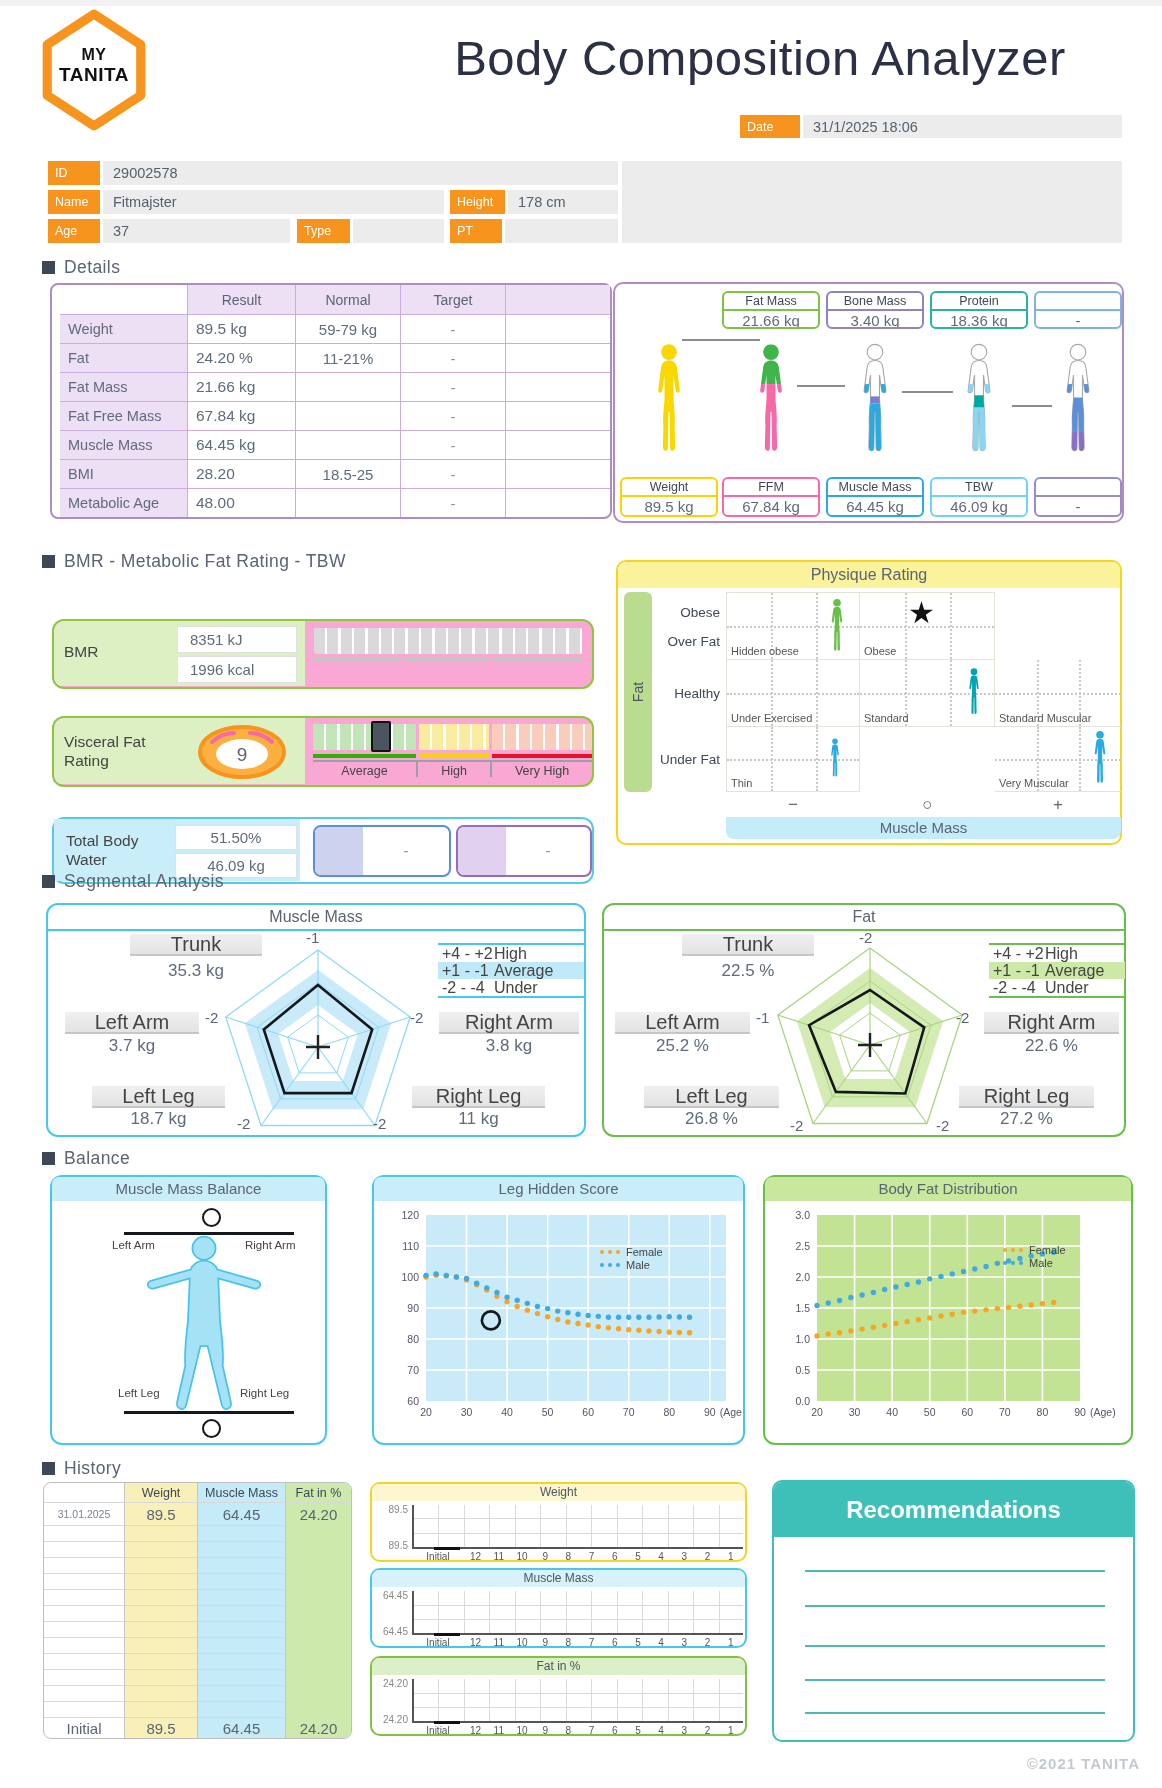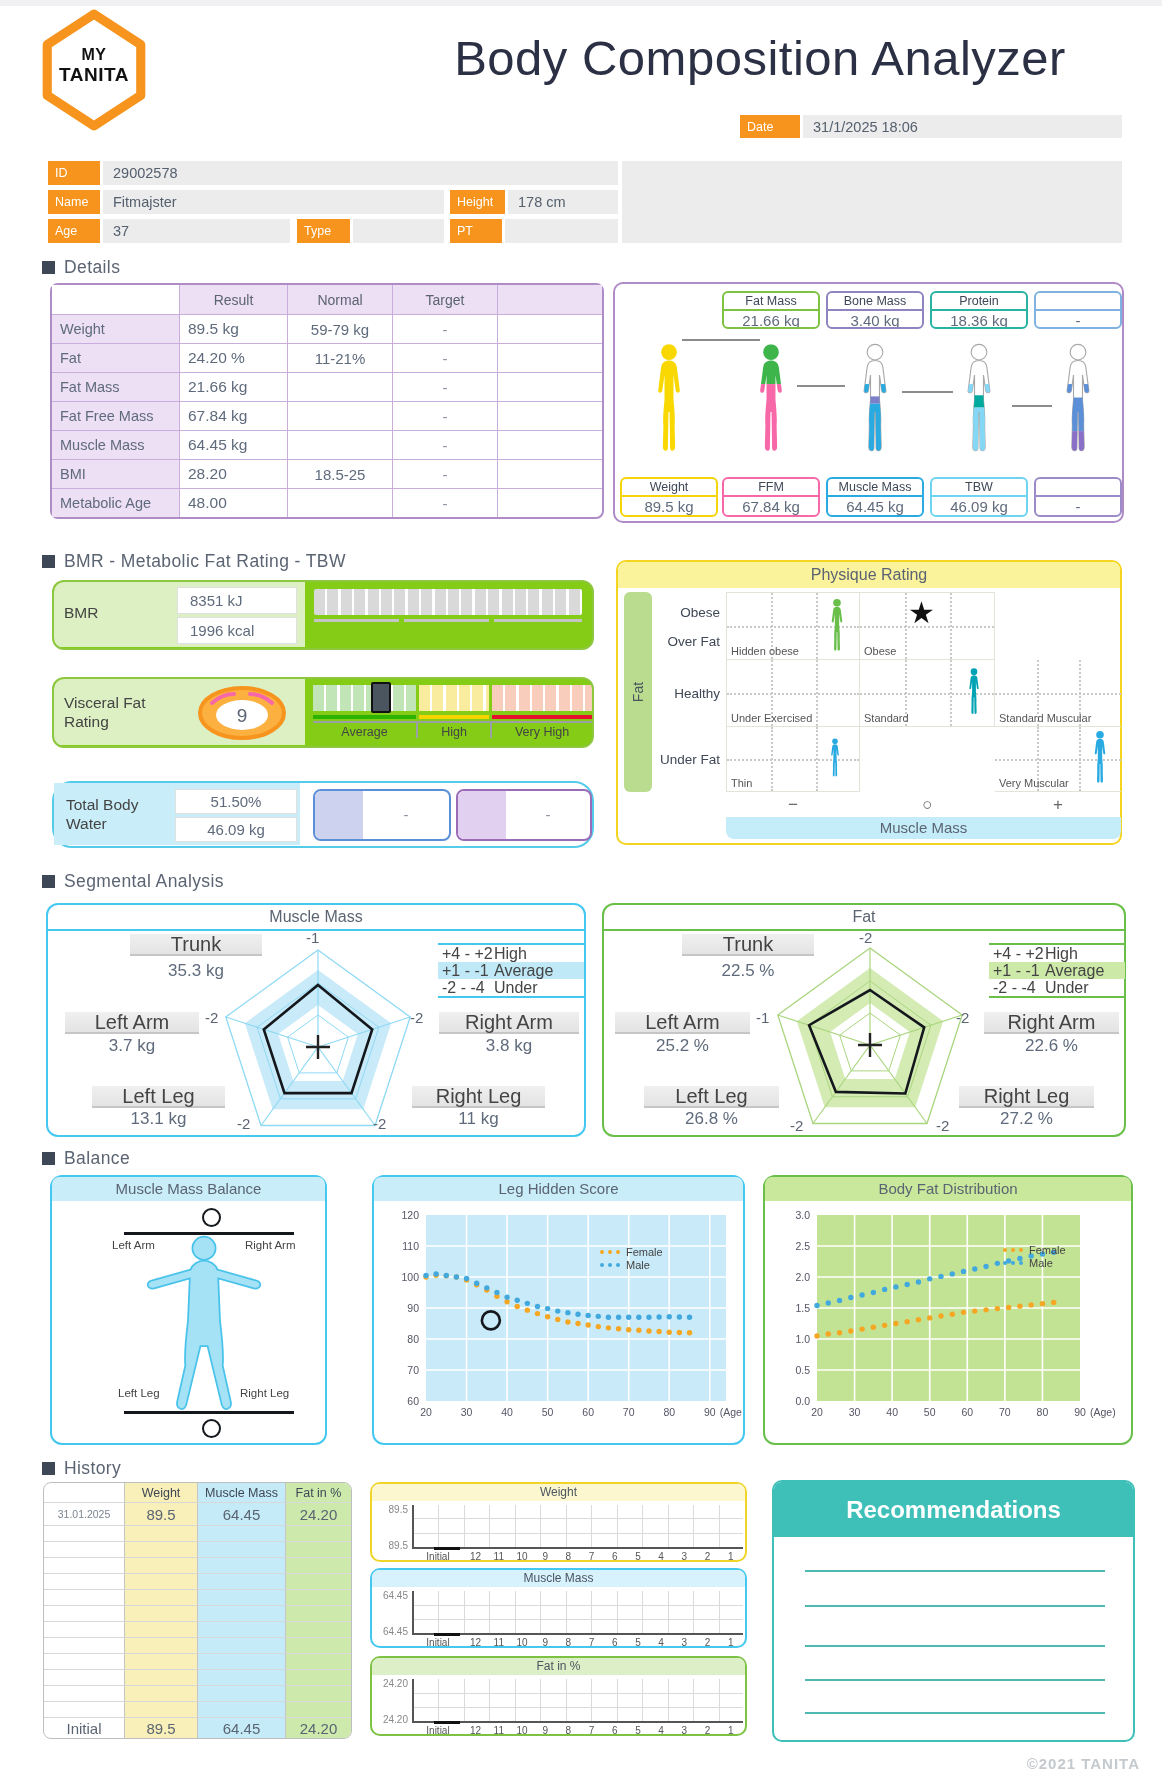--- a/index.html
+++ b/index.html
@@ -3,47 +3,47 @@
 <meta charset="utf-8">
 <style>
   html,body{margin:0;padding:0;background:#fff;}
   #page{position:relative;width:1162px;height:1788px;background:#fff;font-family:"Liberation Sans",sans-serif;overflow:hidden;}
   .abs{position:absolute;}
   .ochip{background:#F7941E;color:#fff;font-size:12.5px;display:flex;align-items:center;padding-left:7px;box-sizing:border-box;}
   .gfield{background:#ECECEC;color:#55606E;font-size:14.5px;display:flex;align-items:center;padding-left:10px;box-sizing:border-box;}
   .sechdr{display:flex;align-items:center;color:#5B6472;font-size:17.5px;letter-spacing:.4px;}
   .sechdr .bullet{width:13px;height:13px;background:#3E4756;margin-right:9px;display:inline-block;}
   
-  table.details{border-collapse:separate;border-spacing:0;width:550px;table-layout:fixed;background:#fff;border:2px solid #B08CC6;border-radius:8px;font-size:15px;color:#5F6B7C;}
+  table.details{border-collapse:separate;border-spacing:0;width:550px;table-layout:fixed;background:#fff;border:2px solid #B08CC6;border-radius:8px;font-size:15px;color:#5F6B7C;padding-left:8px;}
   table.details th, table.details td{border-left:1.5px solid #C9ADDC;border-top:1.5px solid #C9ADDC;padding:0 8px;height:29px;box-sizing:border-box;overflow:hidden;white-space:nowrap;}
   table.details th:first-child, table.details td:first-child{border-left:none;}
   table.details thead th{border-top:none;background:#EDDFF4;font-weight:normal;font-size:14px;color:#5B6472;text-align:center;}
   table.details thead th.corner{background:#fff;}
   table.details td.rlabel{background:#EDDFF4;font-size:14.5px;}
   table.details td.rval{font-size:15.5px;}
   table.details td.c{text-align:center;}
   
   .vbox{background:#fff;border-radius:6px;box-sizing:border-box;text-align:center;overflow:hidden;}
   .vbox .vlab{font-size:12.5px;color:#3E4756;height:16px;line-height:16px;border-bottom:2px solid;}
   .vbox .vval{font-size:15px;color:#5F6B7C;height:19px;line-height:19px;}
   .connector{background:#8C8C8C;height:2px;}
   
-  .greenbox{border:2.5px solid #8DC63F;border-radius:12px;background:#84cc16;box-sizing:border-box;overflow:hidden;}
+  .greenbox{border:2.5px solid #8DC63F;border-radius:12px;background:#f9a8d4;box-sizing:border-box;overflow:hidden;margin-top:39px;}
   .greenfill{background:#DDF0C3;}
   .whitechip{background:#fff;border:1px solid #E0E0E0;color:#5F6B7C;font-size:15px;display:flex;align-items:center;padding-left:12px;box-sizing:border-box;}
   .segbar-gray{background:repeating-linear-gradient(90deg,#D9D9D9 0 11px,#fff 11px 13.4px);border-radius:2px;}
   .uline{height:3px;background:#C4C4C4;}
   
   .vfr-green{background:repeating-linear-gradient(90deg,#C2E5B8 0 11px,#fff 11px 13.3px);}
   .vfr-yellow{background:repeating-linear-gradient(90deg,#FAEC9E 0 11px,#fff 11px 13.3px);}
   .vfr-red{background:repeating-linear-gradient(90deg,#F9CDBB 0 11px,#fff 11px 13.3px);}
   .vfr-marker{background:#4A5560;border:2.5px solid #111;border-radius:2px;box-sizing:border-box;}
   .scale-label{font-size:12.5px;color:#444;text-align:center;}
   
-  .tbwbox{border:2.5px solid #55CBEA;border-radius:20px;background:#fff;box-sizing:border-box;}
+  .tbwbox{border:2.5px solid #55CBEA;border-radius:12px;background:#fff;box-sizing:border-box;margin-top:36px;}
   .auxbox{border-radius:8px;box-sizing:border-box;position:absolute;overflow:hidden;}
   .dash{color:#8A93A0;font-size:15px;}
   
   .phys{border:2.5px solid #F5D41F;border-radius:10px;background:#fff;box-sizing:border-box;}
   .phys-hdr{background:#FBF29C;text-align:center;font-size:16px;color:#5B6472;line-height:26px;}
   .pcell{position:absolute;border-right:1px solid #E3E3DA;border-bottom:1px solid #E3E3DA;box-sizing:border-box;}
   .pcap{position:absolute;left:4px;bottom:2px;font-size:11px;color:#555;white-space:nowrap;}
   .vdot{position:absolute;top:0;bottom:0;width:0;border-left:2px dotted #C9C9C9;}
   .hdot{position:absolute;height:0;border-top:2px dotted #C9C9C9;}
   .rowlab{position:absolute;font-size:13.5px;color:#3E4756;text-align:right;width:64px;}
@@ -472,21 +472,21 @@
     <div class="abs glabel" style="left:82px;top:29px;width:132px;">Trunk</div>
     <div class="abs gval" style="left:82px;top:56px;width:132px;">35.3 kg</div>
     <div class="abs score" style="left:258px;top:24px;">-1</div>
     <div class="abs glabel" style="left:17px;top:107px;width:134px;">Left Arm</div>
     <div class="abs gval" style="left:17px;top:131px;width:134px;">3.7 kg</div>
     <div class="abs score" style="left:157px;top:104px;">-2</div>
     <div class="abs glabel" style="left:391px;top:107px;width:140px;">Right Arm</div>
     <div class="abs gval" style="left:391px;top:131px;width:140px;">3.8 kg</div>
     <div class="abs score" style="left:362px;top:104px;">-2</div>
     <div class="abs glabel" style="left:44px;top:181px;width:133px;">Left Leg</div>
-    <div class="abs gval" style="left:44px;top:204px;width:133px;">13.1 kg</div>
+    <div class="abs gval" style="left:44px;top:204px;width:133px;">18.7 kg</div>
     <div class="abs score" style="left:189px;top:210px;">-2</div>
     <div class="abs glabel" style="left:364px;top:181px;width:133px;">Right Leg</div>
     <div class="abs gval" style="left:364px;top:204px;width:133px;">11 kg</div>
     <div class="abs score" style="left:325px;top:210px;">-2</div>
     <div class="abs leg" style="left:390px;top:38px;width:146px;">
       <div class="row" style="border-top:2px solid #45C8F0;">
           <span class="rng">+4 - +2</span>
           <span>High</span>
         </div>
       <div class="row" style="background:#BFE9F7;">

